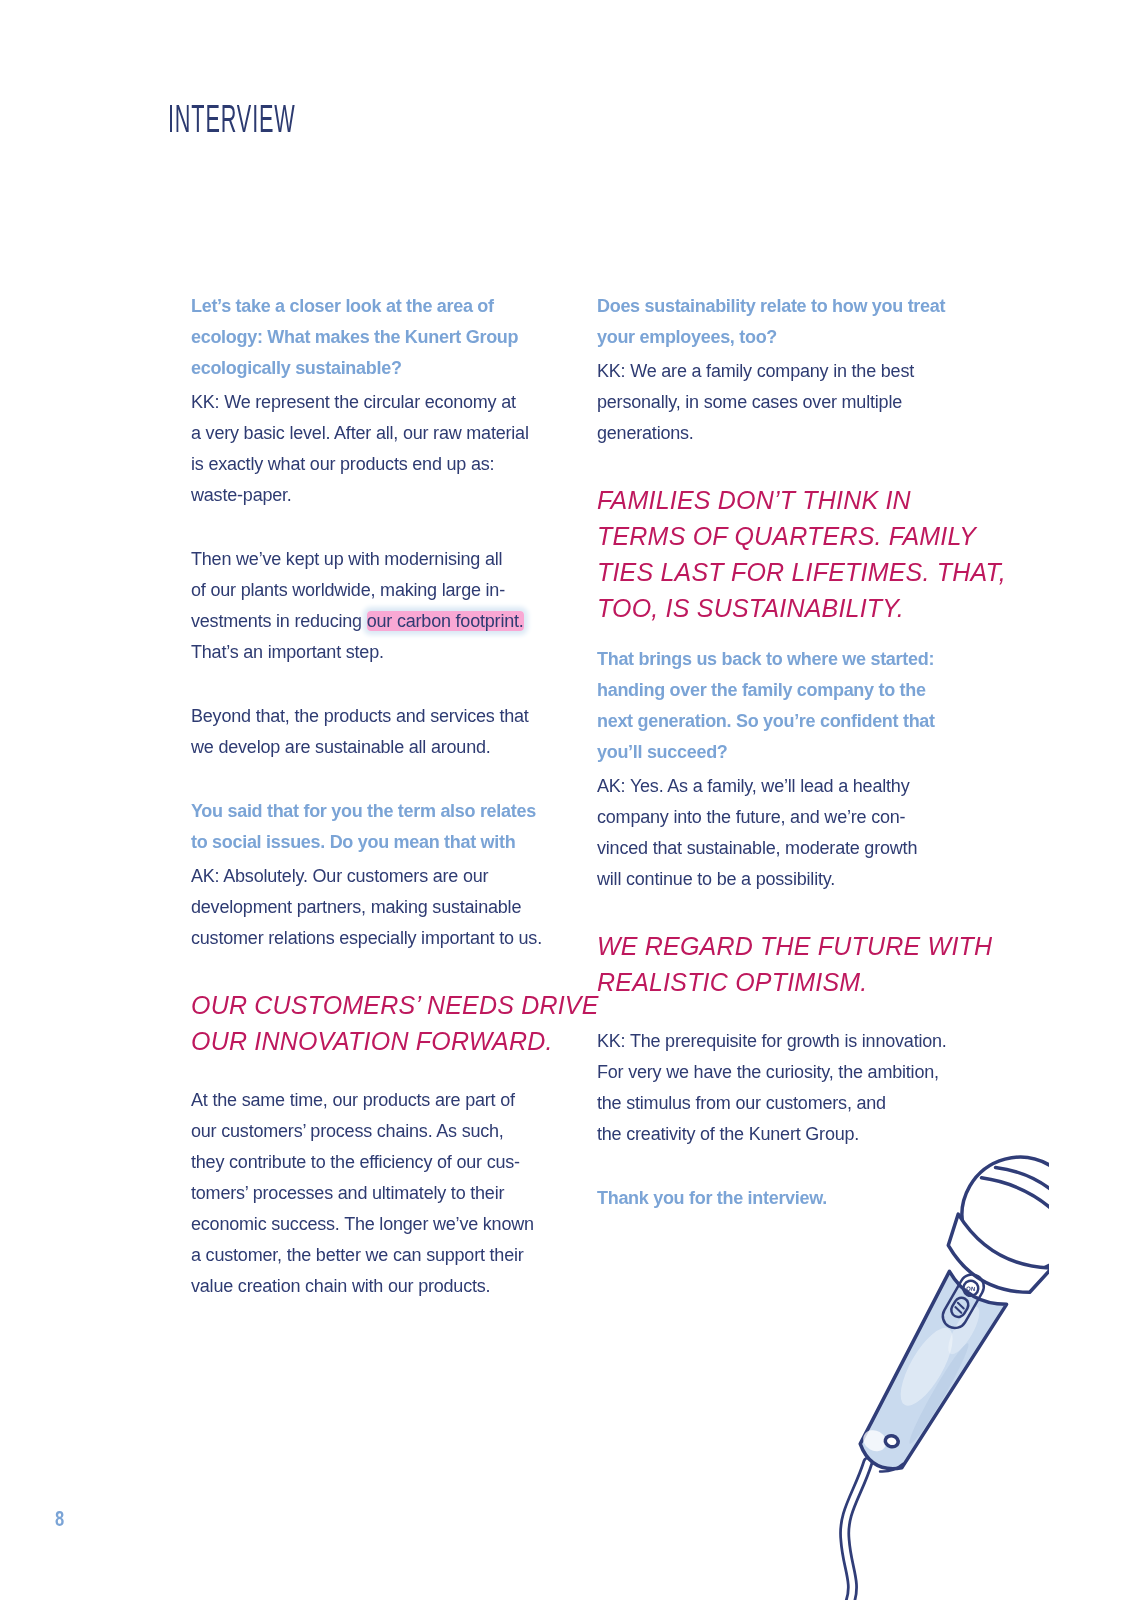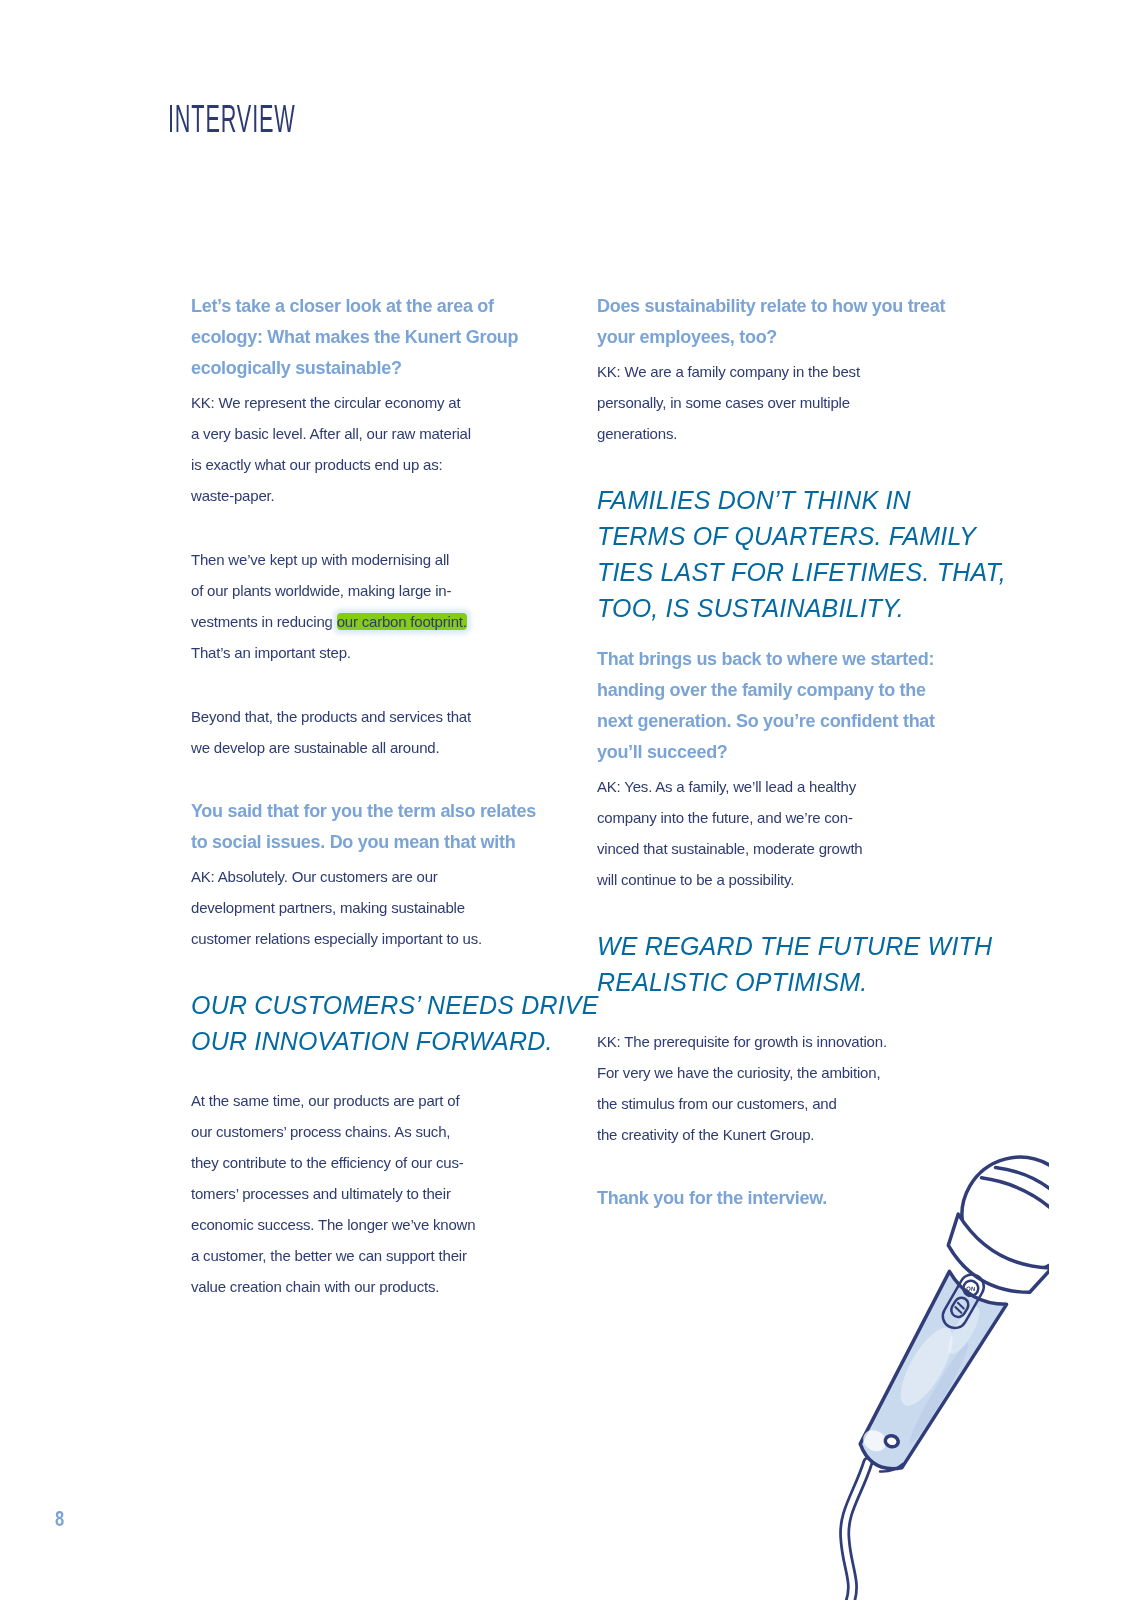--- a/index.html
+++ b/index.html
@@ -16,29 +16,29 @@
     font-size:38px;line-height:38px;font-weight:400;
     color:#2c3a70;letter-spacing:1.5px;
     transform:scaleX(0.57);transform-origin:left top;
     white-space:nowrap;
   }
   .col{position:absolute;top:291px;width:430px;}
   .col-left{left:168px;margin-left:23px;}
   .col-right{left:597px;}
   .line{white-space:nowrap;}
   .question{margin:0 0 3px 0;font-weight:bold;color:#7ba4d6;font-size:18px;line-height:31px;letter-spacing:-0.3px;}
-  .answer,.para{margin:0 0 33px 0;font-size:15px;line-height:31px;letter-spacing:-0.2px;color:#2e3b72;}
+  .answer,.para{margin:0 0 33px 0;font-size:18px;line-height:31px;letter-spacing:-0.2px;color:#2e3b72;}
   .pullquote{
     margin:0 0 26px 0;
     font-size:25px;line-height:36px;font-style:italic;
-    color:#0369a1;letter-spacing:0.2px;
+    color:#be185d;letter-spacing:0.2px;
   }
   .mb-tight{margin-bottom:18px;}
   .hl{
-    background:#84cc16;
+    background:#f9a8d4;
     box-shadow:0 0 5px 4px #dce9f5;
     border-radius:4px;
   }
   .pagenum{
     position:absolute;left:55px;top:1506px;
     font-size:22px;font-weight:bold;color:#7ba4d6;
     transform:scaleX(0.75);transform-origin:left top;
   }
   .mic{position:absolute;left:780px;top:1090px;width:352px;height:510px;}
 </style>

